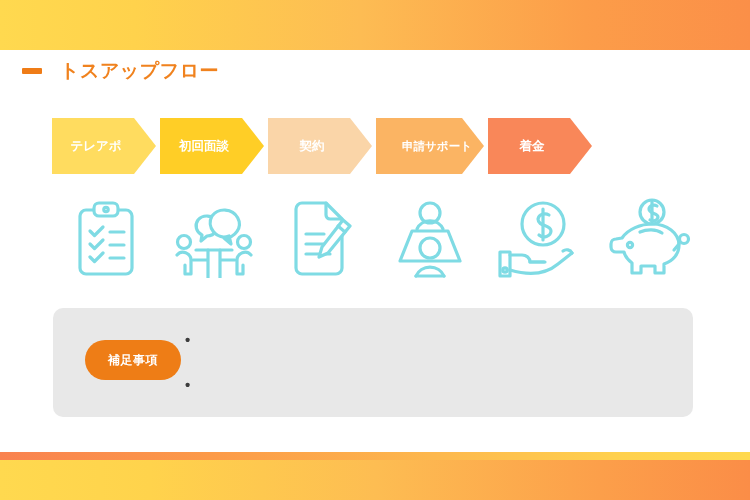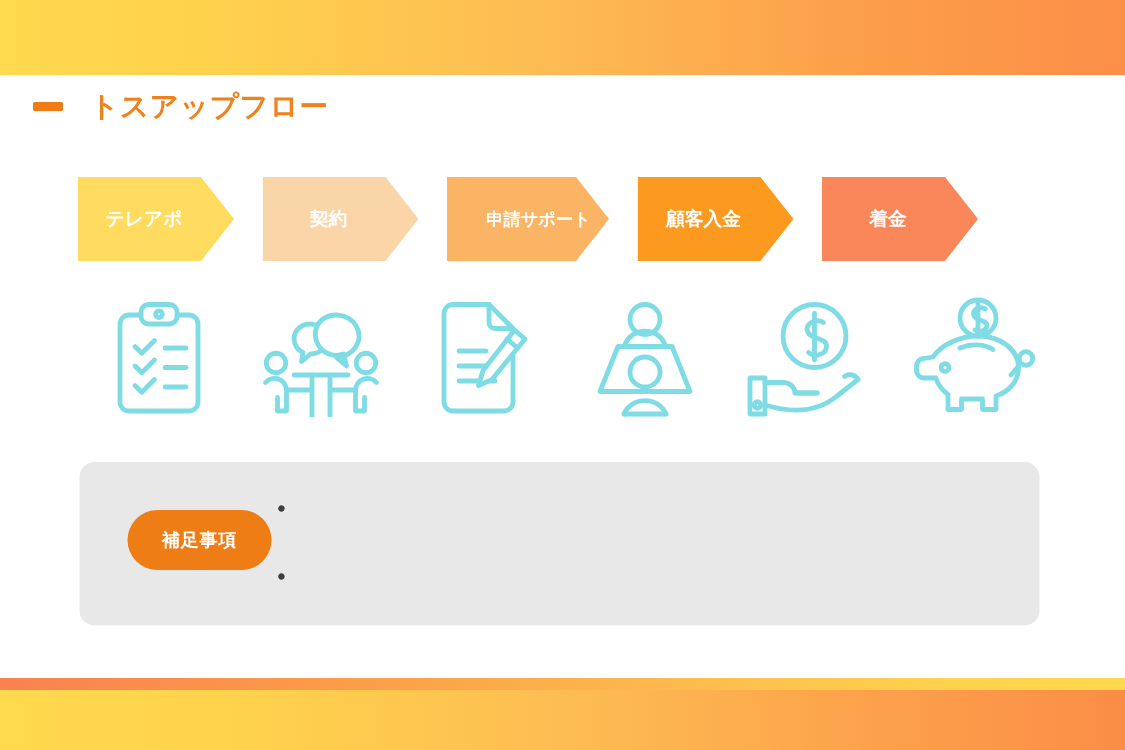--- a/index.html
+++ b/index.html
@@ -36,21 +36,21 @@
   }
   .title-text{
     margin-left:18px;
     font-size:19px; font-weight:bold; color:#f0821e;
     letter-spacing:.5px; white-space:nowrap;
   }
 
   
   .flow{
     position:absolute; left:52px; top:118px; width:648px; height:56px;
-    display:flex; align-items:flex-end;gap:15px;
+    display:flex; align-items:flex-end;
   }
   .arrow{
     position:relative;
     height:56px;
     display:flex; align-items:center; justify-content:center;
     color:#ffffff; font-weight:bold; font-size:12.5px;
     white-space:nowrap;
     clip-path:polygon(0 0, calc(100% - 22px) 0, 100% 50%, calc(100% - 22px) 100%, 0 100%);
   }
   .arrow.a1{ width:104px; background:#ffdc5f; }
@@ -108,28 +108,28 @@
 
 <div class="title-row">
   <div class="title-dash"></div>
   <div class="title-text">トスアップフロー</div>
 </div>
 
 <div class="flow">
   <div class="arrow a1">
     <span>テレアポ</span>
   </div>
+  <div class="arrow a2">
+    <span>初回面談</span>
+  </div>
   <div class="arrow a3">
     <span>契約</span>
   </div>
   <div class="arrow a4">
     <span>申請サポート</span>
-  </div>
-  <div class="arrow a5">
-    <span>顧客入金</span>
   </div>
   <div class="arrow a6">
     <span>着金</span>
   </div>
 </div>
 
 <div class="icons">
 
   <div class="icon-cell">
     <svg width="72" height="80" viewBox="0 0 72 80" fill="none" stroke="#7fdbe4" stroke-width="3.2" stroke-linecap="round" stroke-linejoin="round">

